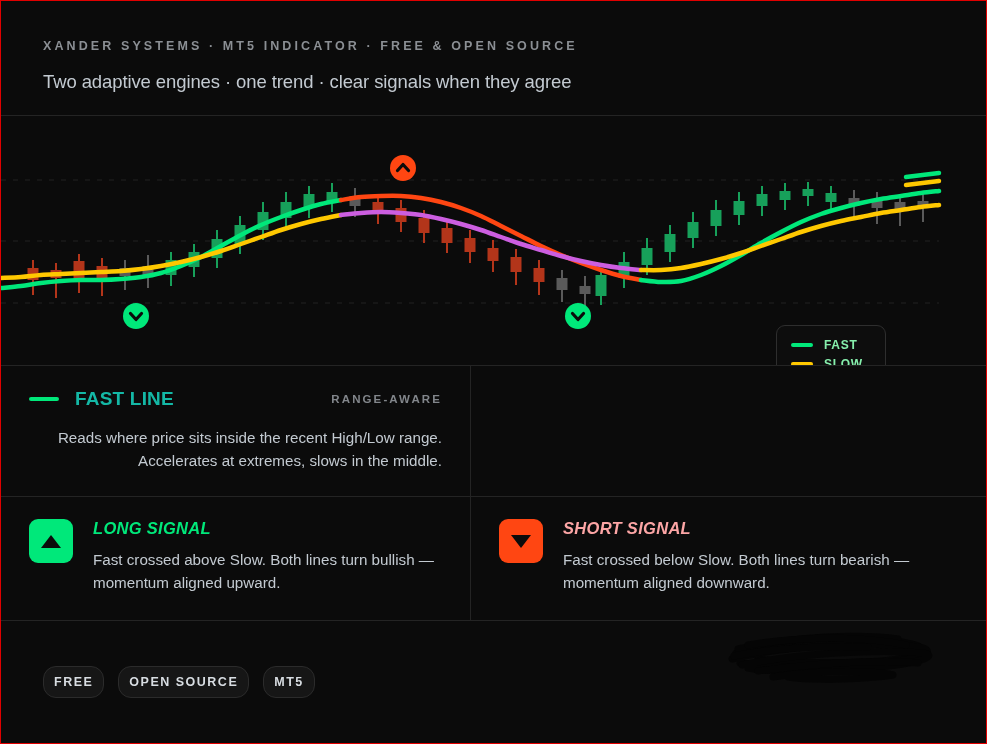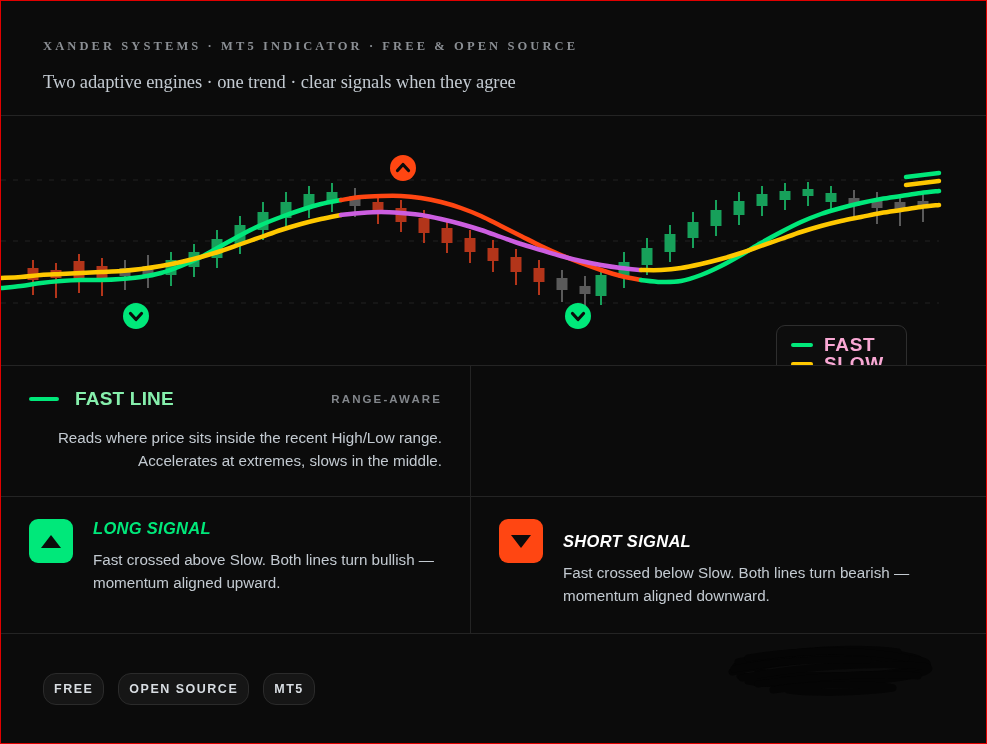--- a/index.html
+++ b/index.html
@@ -8,21 +8,21 @@
     width:987px; height:744px;
     font-family:"Liberation Sans", sans-serif;
     color:#e8e8e8;
     overflow:hidden;
     position:relative;
     border:1px solid #e00000;
   }
   .page { width:985px; height:742px; background:#0b0b0b; position:relative; display:flex; flex-direction:column; }
 
   
-  .header { padding:38px 60px 22px 42px;font-family:Liberation Serif, serif; }
+  .header { padding:38px 60px 22px 42px; }
   .eyebrow {
     font-size:12.5px; font-weight:700; letter-spacing:3.1px;
     color:#8b8f94; white-space:nowrap;
   }
   .headline {
     margin-top:16px;
     font-size:62px; font-weight:700; letter-spacing:-1.4px; line-height:1.0;
     white-space:nowrap;
   }
   .headline .w-white { color:#ffffff; }
@@ -38,49 +38,49 @@
   
   .chart-wrap { position:relative; height:249px; width:100%; background:#0b0b0b; overflow:hidden; }
   .chart-wrap svg { display:block; }
   .legend {
     position:absolute; left:775px; top:209px;
     background:#0d0d0d; border:1px solid #2e2e2e; border-radius:9px;
     padding:9px 22px 9px 14px;
   }
   .legend-row { display:flex; align-items:center; gap:11px; height:19px; }
   .legend-swatch { width:22px; height:4px; border-radius:2px; display:block; }
-  .legend-label { font-size:19px; font-weight:700; letter-spacing:0.7px; color:#f9a8d4; }
+  .legend-label { font-size:12px; font-weight:700; letter-spacing:0.7px; color:#86efac; }
 
   
   .grid { display:grid; grid-template-columns:469px 1px 1fr; }
   .vdiv { background:#242424; }
   .cell { padding:22px 28px 24px 28px; }
   .cell-head { display:flex; align-items:center; }
   .line-swatch { width:30px; height:4px; border-radius:2px; margin-right:16px; }
-  .cell-title { font-size:19px; font-weight:700; letter-spacing:0.2px; color:#86efac; }
+  .cell-title { font-size:19px; font-weight:700; letter-spacing:0.2px; color:#14b8a6; }
   .cell-tag {
     margin-left:auto; font-size:11.5px; font-weight:700; letter-spacing:2.1px;
     color:#82868b;
   }
   .cell-body { margin-top:16px; font-size:15.2px; line-height:1.52; color:#c3cad1;text-align:right; }
 
   
   .sig-cell { padding:22px 28px 26px 28px; display:flex; gap:20px; }
   .sig-icon {
     width:44px; height:44px; border-radius:9px; flex:none;
     display:flex; align-items:center; justify-content:center;
   }
   .sig-icon.long  { background:#00e87a; }
   .sig-icon.short { background:#ff4612; }
   .tri { width:0; height:0; }
   .tri.up   { border-left:10px solid transparent; border-right:10px solid transparent; border-bottom:13px solid #0b0b0b; }
   .tri.down { border-left:10px solid transparent; border-right:10px solid transparent; border-top:13px solid #0b0b0b; }
   .sig-title { font-size:16.5px; font-weight:700; letter-spacing:0.3px;font-style:italic; }
   .sig-title.long  { color:#00e87a; }
-  .sig-title.short { color:#ffffff;margin-top:13px; }
+  .sig-title.short { color:#fca5a5; }
   .sig-body { margin-top:10px; font-size:15.2px; line-height:1.52; color:#c3cad1; }
 
   
   .footer { flex:1; position:relative; display:flex; align-items:center; padding:0 42px; }
   .badges { display:flex; gap:14px; }
   .badge {
     background:#161616; border:1px solid #2b2b2b; border-radius:13px;
     padding:8px 10px; font-size:12.5px; font-weight:700; letter-spacing:1.5px;
     color:#d8dde2;
   }

